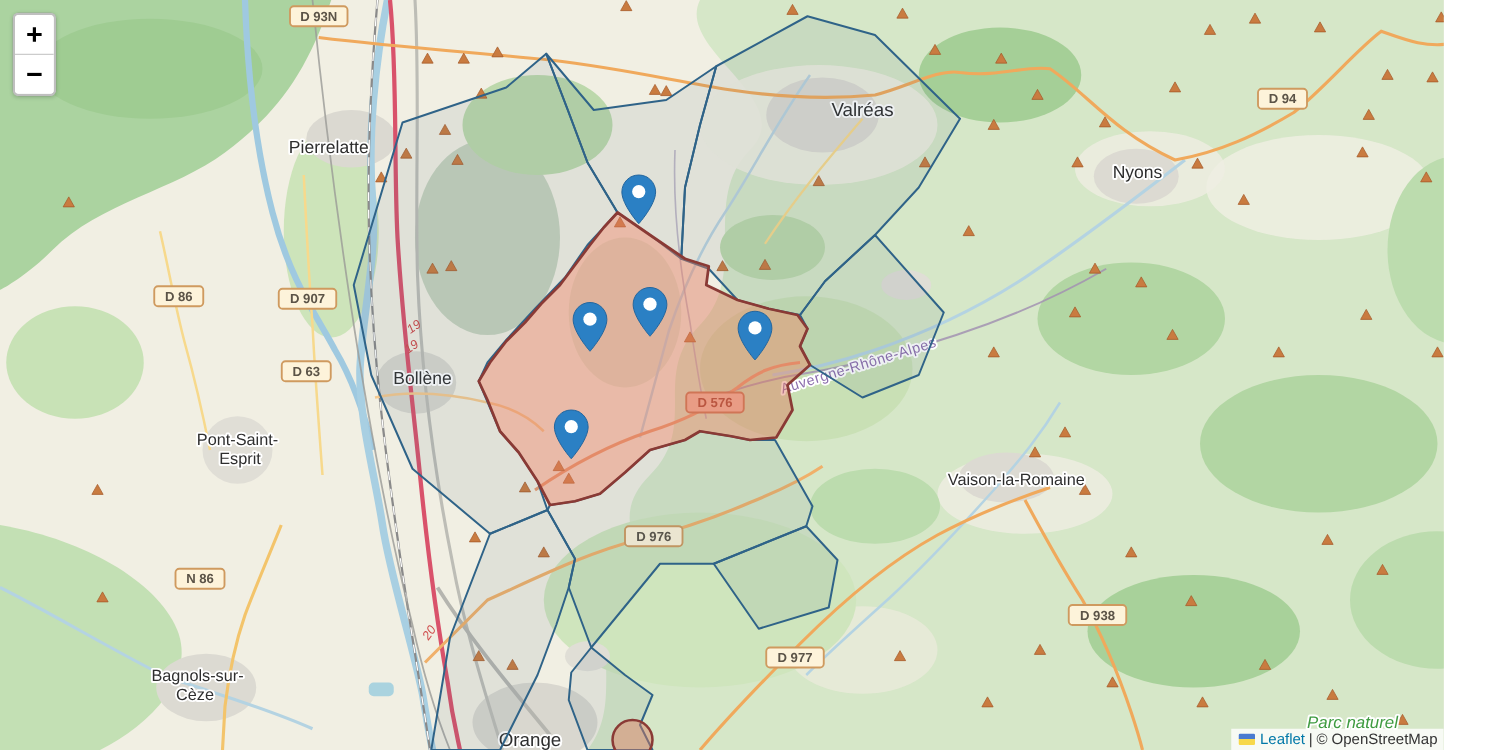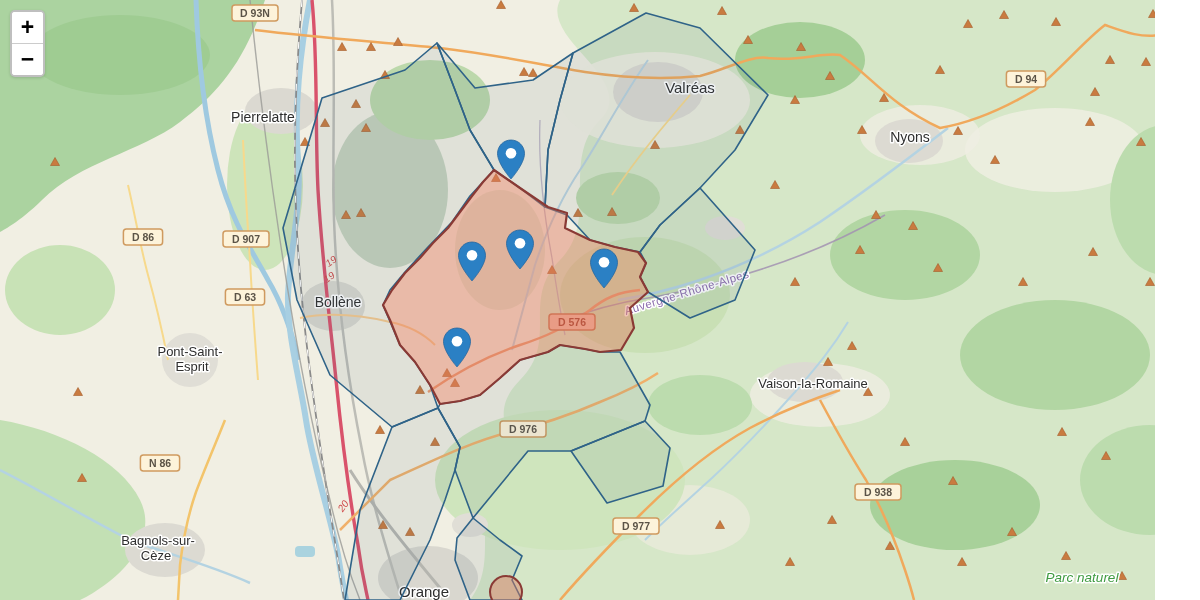--- a/index.html
+++ b/index.html
@@ -289,13 +289,16 @@
         </g>
       </g>
   </svg>
 
   <div class="zoom-ctl">
     <div class="zoom-btn">+</div>
     <div class="zoom-sep"></div>
     <div class="zoom-btn">−</div>
   </div>
 
+  <div class="attribution">
+    <span class="flag"></span><a>Leaflet</a><span class="sep">|</span><span class="osm">© OpenStreetMap</span>
+  </div>
 </div>
 
 </body></html>

